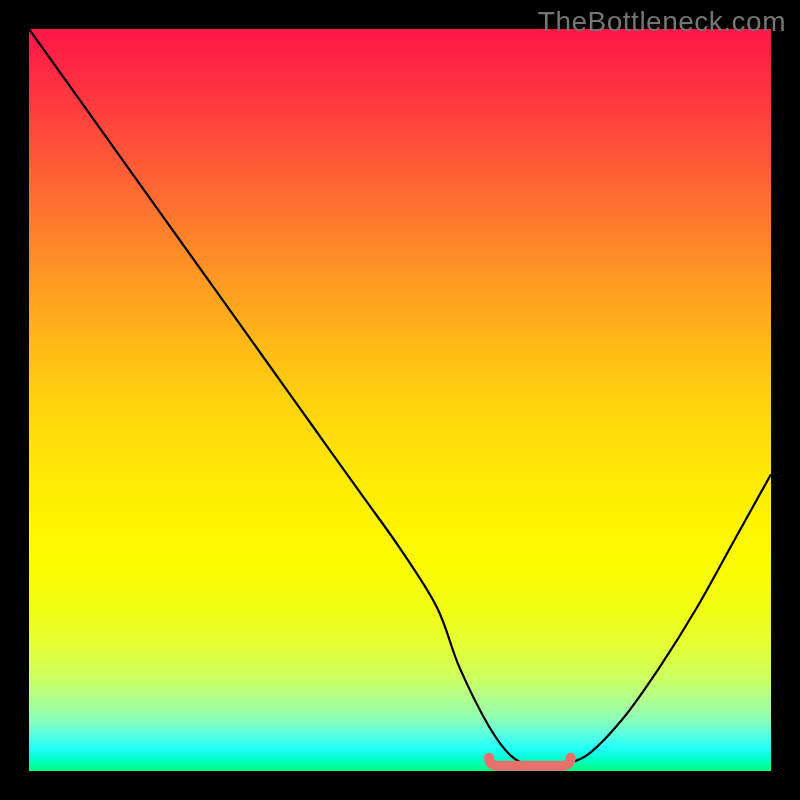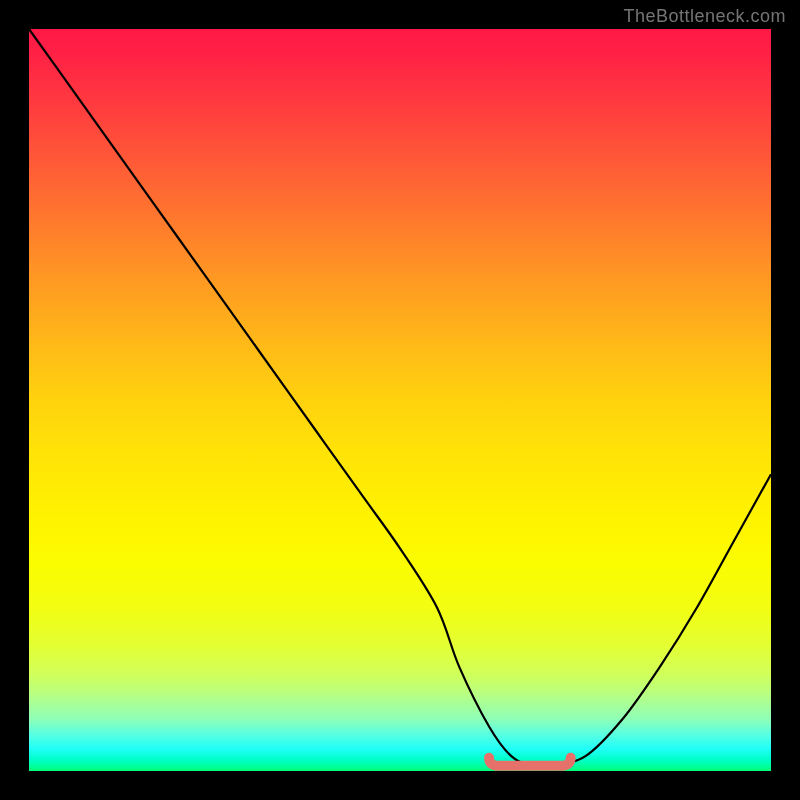--- a/index.html
+++ b/index.html
@@ -12,21 +12,21 @@
       height: 800px;
       background: #000;
       position: relative;
       font-family: Arial, sans-serif;
     }
     .watermark {
       position: absolute;
       top: 6px;
       right: 14px;
       color: #757575;
-      font-size: 18px;
+      font-size: 28px;
       font-weight: 500;
       letter-spacing: 0.5px;
       z-index: 10;
     }
     .chart-area {
       position: absolute;
       left: 29px;
       top: 29px;
       width: 742px;
       height: 742px;

